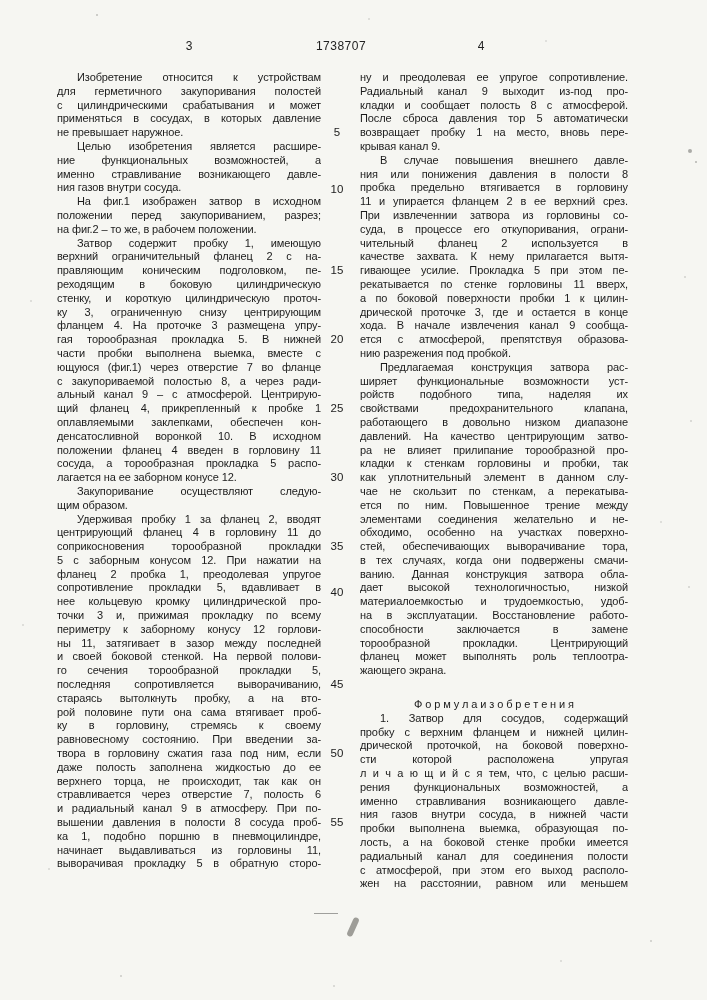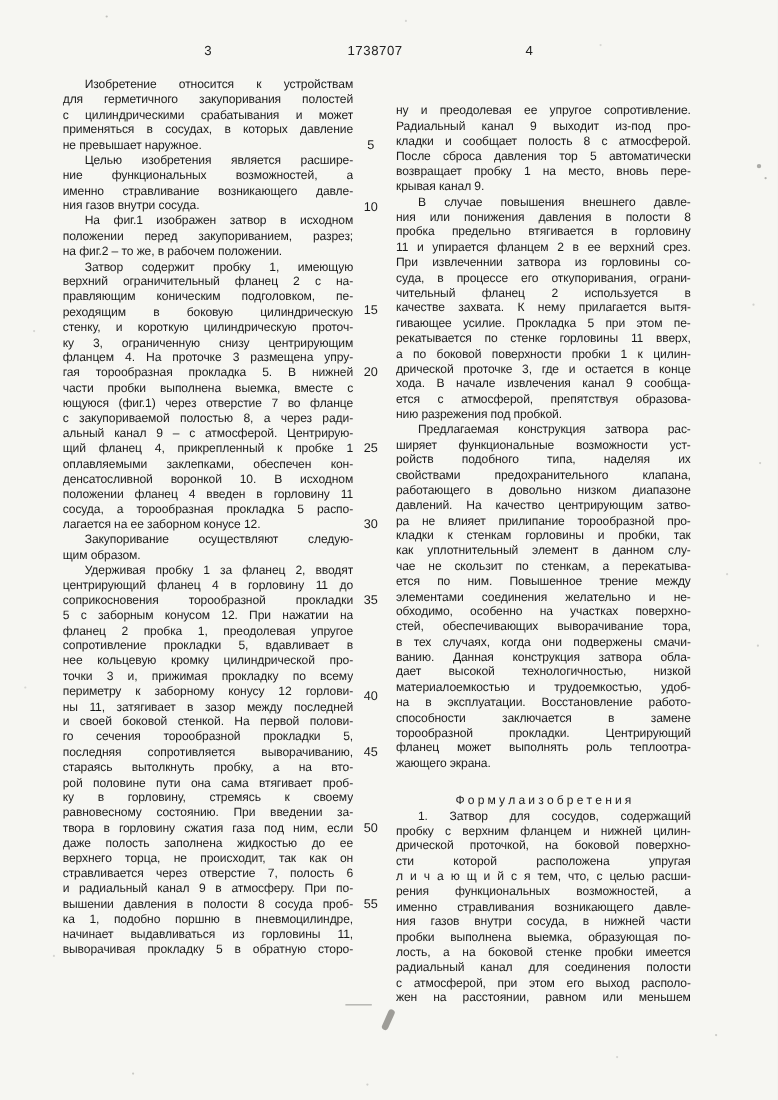--- a/index.html
+++ b/index.html
@@ -18,21 +18,21 @@
   .hdr-item {
     position:absolute; top:39px; transform:translateX(-50%);
     font-size:12px; line-height:14px; color:#222;
   }
   .hdr-left { left:189px; }
   .hdr-center { left:341px; letter-spacing:0.5px; }
   .hdr-right { left:481px; }
   
   .col { position:absolute; top:71px; }
   .col-left  { left:57px;  width:264px; }
-  .col-right { left:360px; width:268px;margin-top:24px; }
+  .col-right { left:360px; width:268px; }
   .para { margin:0; }
   .para.gap-before { margin-top:20px; }
   .line {
     height:13.8px; line-height:13.8px;
     font-size:11px; letter-spacing:-0.1px;
     text-align:justify; text-align-last:justify;
     overflow:hidden; white-space:nowrap;
     color:#1b1b1b;
   }
   .line.indent { text-indent:20px; }
@@ -154,26 +154,26 @@
         <div class="line">вышении давления в полости 8 сосуда проб-</div>
         <div class="line">ка 1, подобно поршню в пневмоцилиндре,</div>
         <div class="line">начинает выдавливаться из горловины 11,</div>
         <div class="line">выворачивая прокладку 5 в обратную сторо-</div>
       </div>
     </div>
 
   <div class="gutter" id="gutter">
       <div class="gutter-num" style="top: 55.2px;">5</div>
       <div class="gutter-num" style="top: 112px;">10</div>
-      <div class="gutter-num" style="top: 193.2px; margin-top: 12px;">15</div>
+      <div class="gutter-num" style="top: 193.2px;">15</div>
       <div class="gutter-num" style="top: 262.2px;">20</div>
       <div class="gutter-num" style="top: 331.2px;">25</div>
       <div class="gutter-num" style="top: 400.2px;">30</div>
       <div class="gutter-num" style="top: 469.2px;">35</div>
-      <div class="gutter-num" style="top: 556px; text-align: center;">40</div>
+      <div class="gutter-num" style="top: 515px; text-align: center;">40</div>
       <div class="gutter-num" style="top: 607.2px;">45</div>
       <div class="gutter-num" style="top: 676.2px;">50</div>
       <div class="gutter-num" style="top: 745.2px;">55</div>
     </div>
 
   <div class="col col-right" id="col-right">
       <div class="para">
         <div class="line">ну и преодолевая ее упругое сопротивление.</div>
         <div class="line">Радиальный канал 9 выходит из-под про-</div>
         <div class="line">кладки и сообщает полость 8 с атмосферой.</div>

